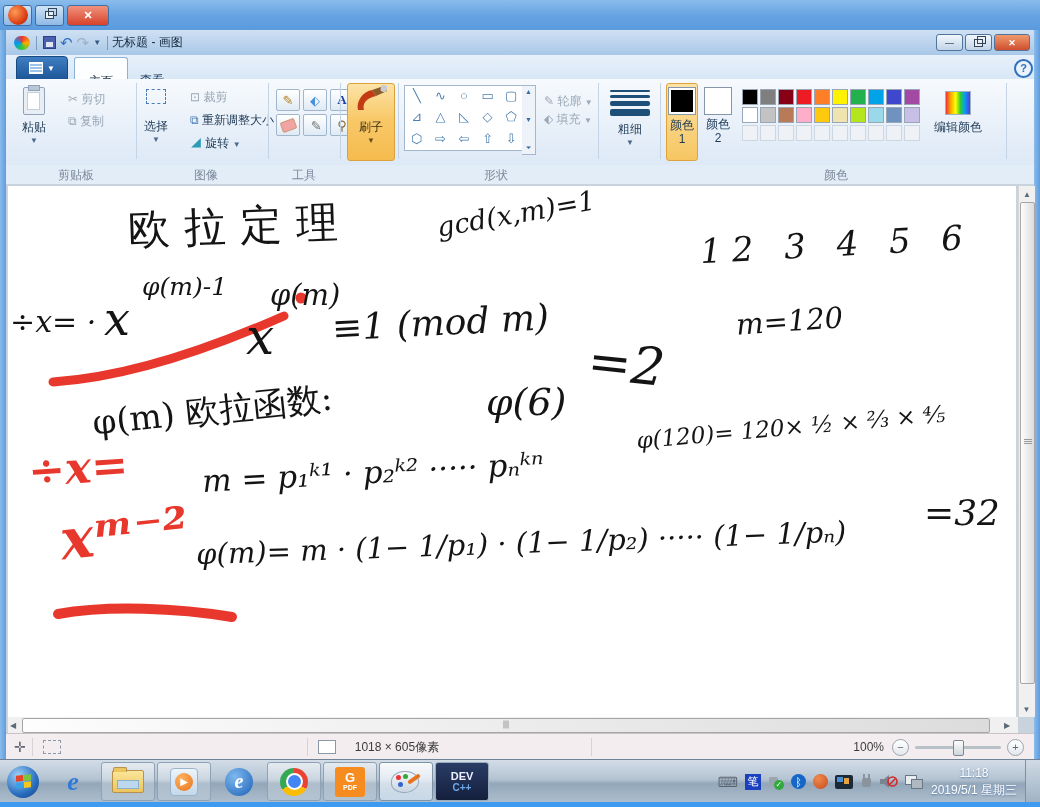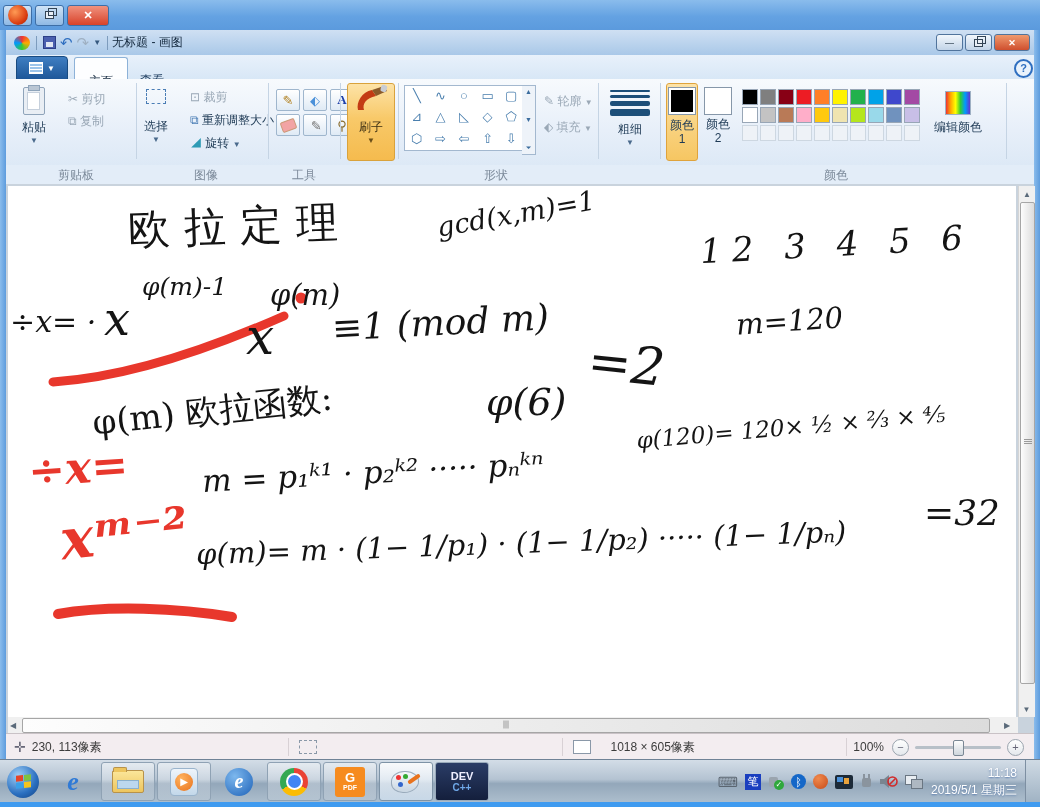--- a/index.html
+++ b/index.html
@@ -84,21 +84,21 @@
   .zoom-circle{width:15px;height:15px;border-radius:50%;border:1px solid #9aa4ae;background:linear-gradient(#fff,#e4e8ec);
     display:flex;align-items:center;justify-content:center;font-size:11px;color:#667}
   
   #taskbar{left:0;top:759px;width:1040px;height:43px;
     background:linear-gradient(#d3dde7,#b4c3d2 45%,#93a7ba 55%,#aebfce);border-top:1px solid #6f8296;
     display:flex;align-items:center}
   .tb-btn{width:52px;height:37px;margin:0 1px;border-radius:3px;display:flex;align-items:center;justify-content:center}
   .tb-frame{border:1px solid #8fa2b4;background:linear-gradient(rgba(255,255,255,.45),rgba(255,255,255,.12))}
   .tb-active{background:linear-gradient(rgba(255,255,255,.85),rgba(220,235,250,.6));border:1px solid #7e93a6}
   .tray{display:flex;align-items:center;gap:7px;margin-left:auto}
-  .clock{color:#fff;text-shadow:0 1px 2px #5577aa;text-align:right;line-height:1.35;margin:0 8px}
+  .clock{color:#fff;text-shadow:0 1px 2px #5577aa;text-align:center;line-height:1.35;margin:0 8px}
   #show-desktop{width:14px;height:43px;border-left:1px solid #7d8fa2;background:linear-gradient(#cfdae4,#9fb2c3)}
   #bottom-strip{left:0;top:802px;width:1040px;height:5px;background:#3f9bf0}
   .side-border{width:6px;background:linear-gradient(90deg,#8abcec,#5e9cdd)}
 </style>
 </head>
 <body>
 
 <div id="remote-bar" class="abs">
   <div class="abs" style="left:8px;top:5px;width:20px;height:20px;border-radius:50%;background:radial-gradient(circle at 35% 35%,#ff9b55,#d93b10 65%,#8f1c05)"></div>
   <div style="display:flex;margin-right:6px">
@@ -215,21 +215,21 @@
       <span>⇦</span>
       <span>⇧</span>
       <span>⇩</span>
   </div>
   <div class="shape-scroll abs">
     <span>▲</span>
     <span>▼</span>
     <span>⏷</span>
   </div>
   <div class="abs gray" style="left:538px;top:14px"><span class="ico">✎</span> <span>轮廓</span> <span style="font-size:8px">▼</span></div>
-  <div class="abs gray" style="left:538px;top:40px"><span class="ico">⬖</span> <span>填充</span> <span style="font-size:8px">▼</span></div>
+  <div class="abs gray" style="left:538px;top:32px"><span class="ico">⬖</span> <span>填充</span> <span style="font-size:8px">▼</span></div>
   <div class="abs gsep" style="left:592px"></div>
 
   <div class="abs rbtn-big" style="left:600px;top:8px;width:48px">
     <span class="size-lines" style="width:40px">
       <div style="width:40px;height:2px"></div>
         <div style="width:40px;height:3px"></div>
         <div style="width:40px;height:5px"></div>
         <div style="width:40px;height:7px"></div>
     </span>
     <span style="margin-top:2px">粗细</span>
@@ -338,21 +338,20 @@
           <i></i>
           <i></i>
         </div>
     </div>
     <div class="scroll-arrow abs" style="left:996px;top:4px">▶</div>
   </div>
 </div>
 
 <div id="status-bar" class="abs">
   <span style="margin-left:8px;color:#667;font-size:14px">✛</span>
-  <span style="margin-left:6px;width:250px">230, 113像素</span>
   <span class="st-sep"></span>
   <span style="width:16px;height:12px;border:1px dashed #8a98a8;margin-left:4px"></span>
   <span style="width:240px"></span>
   <span class="st-sep"></span>
   <span style="width:16px;height:12px;border:1px solid #8a98a8;background:#fff;margin-left:4px"></span>
   <span style="margin-left:19px;width:230px">1018 × 605像素</span>
   <span class="st-sep"></span>
   <span style="margin-left:auto">100%</span>
   <span class="zoom-circle" style="margin-left:8px">−</span>
   <span style="width:86px;height:3px;background:#b8c0c8;border-radius:2px;margin:0 6px;position:relative">

